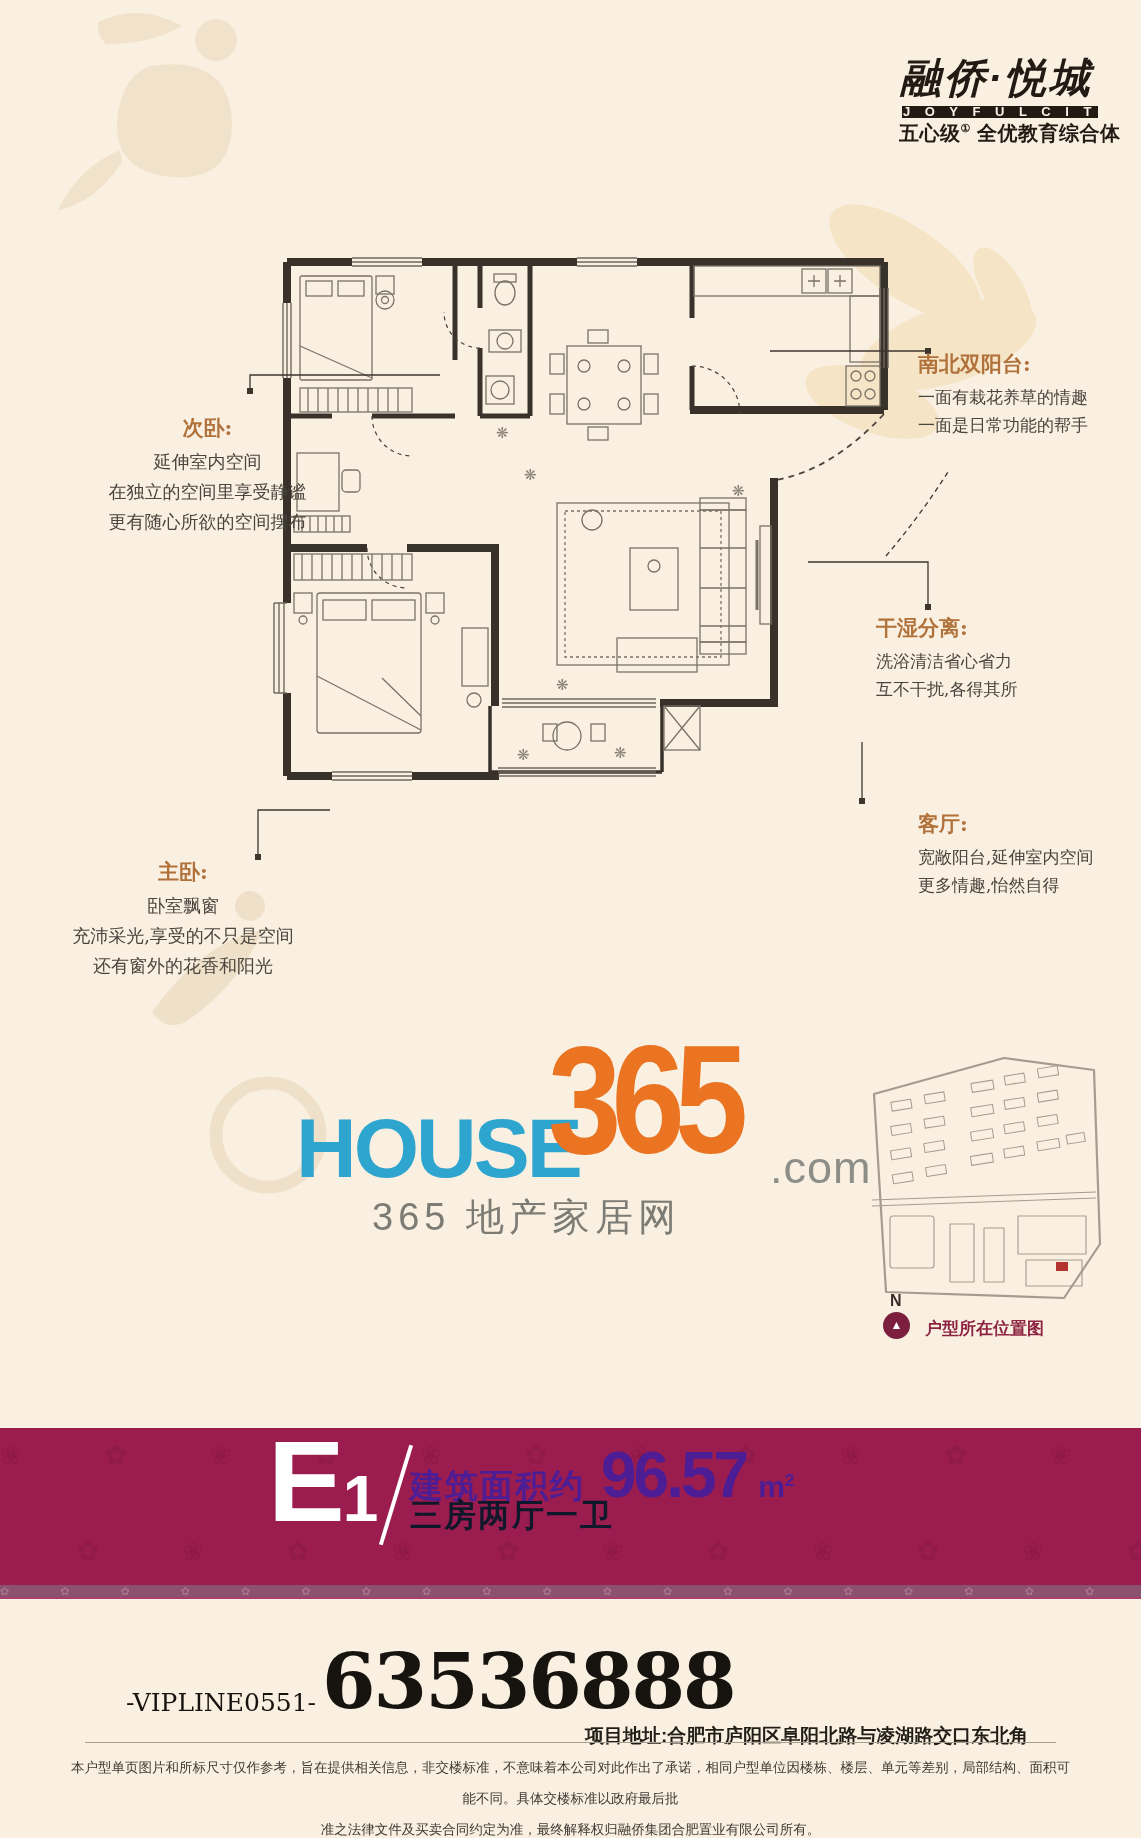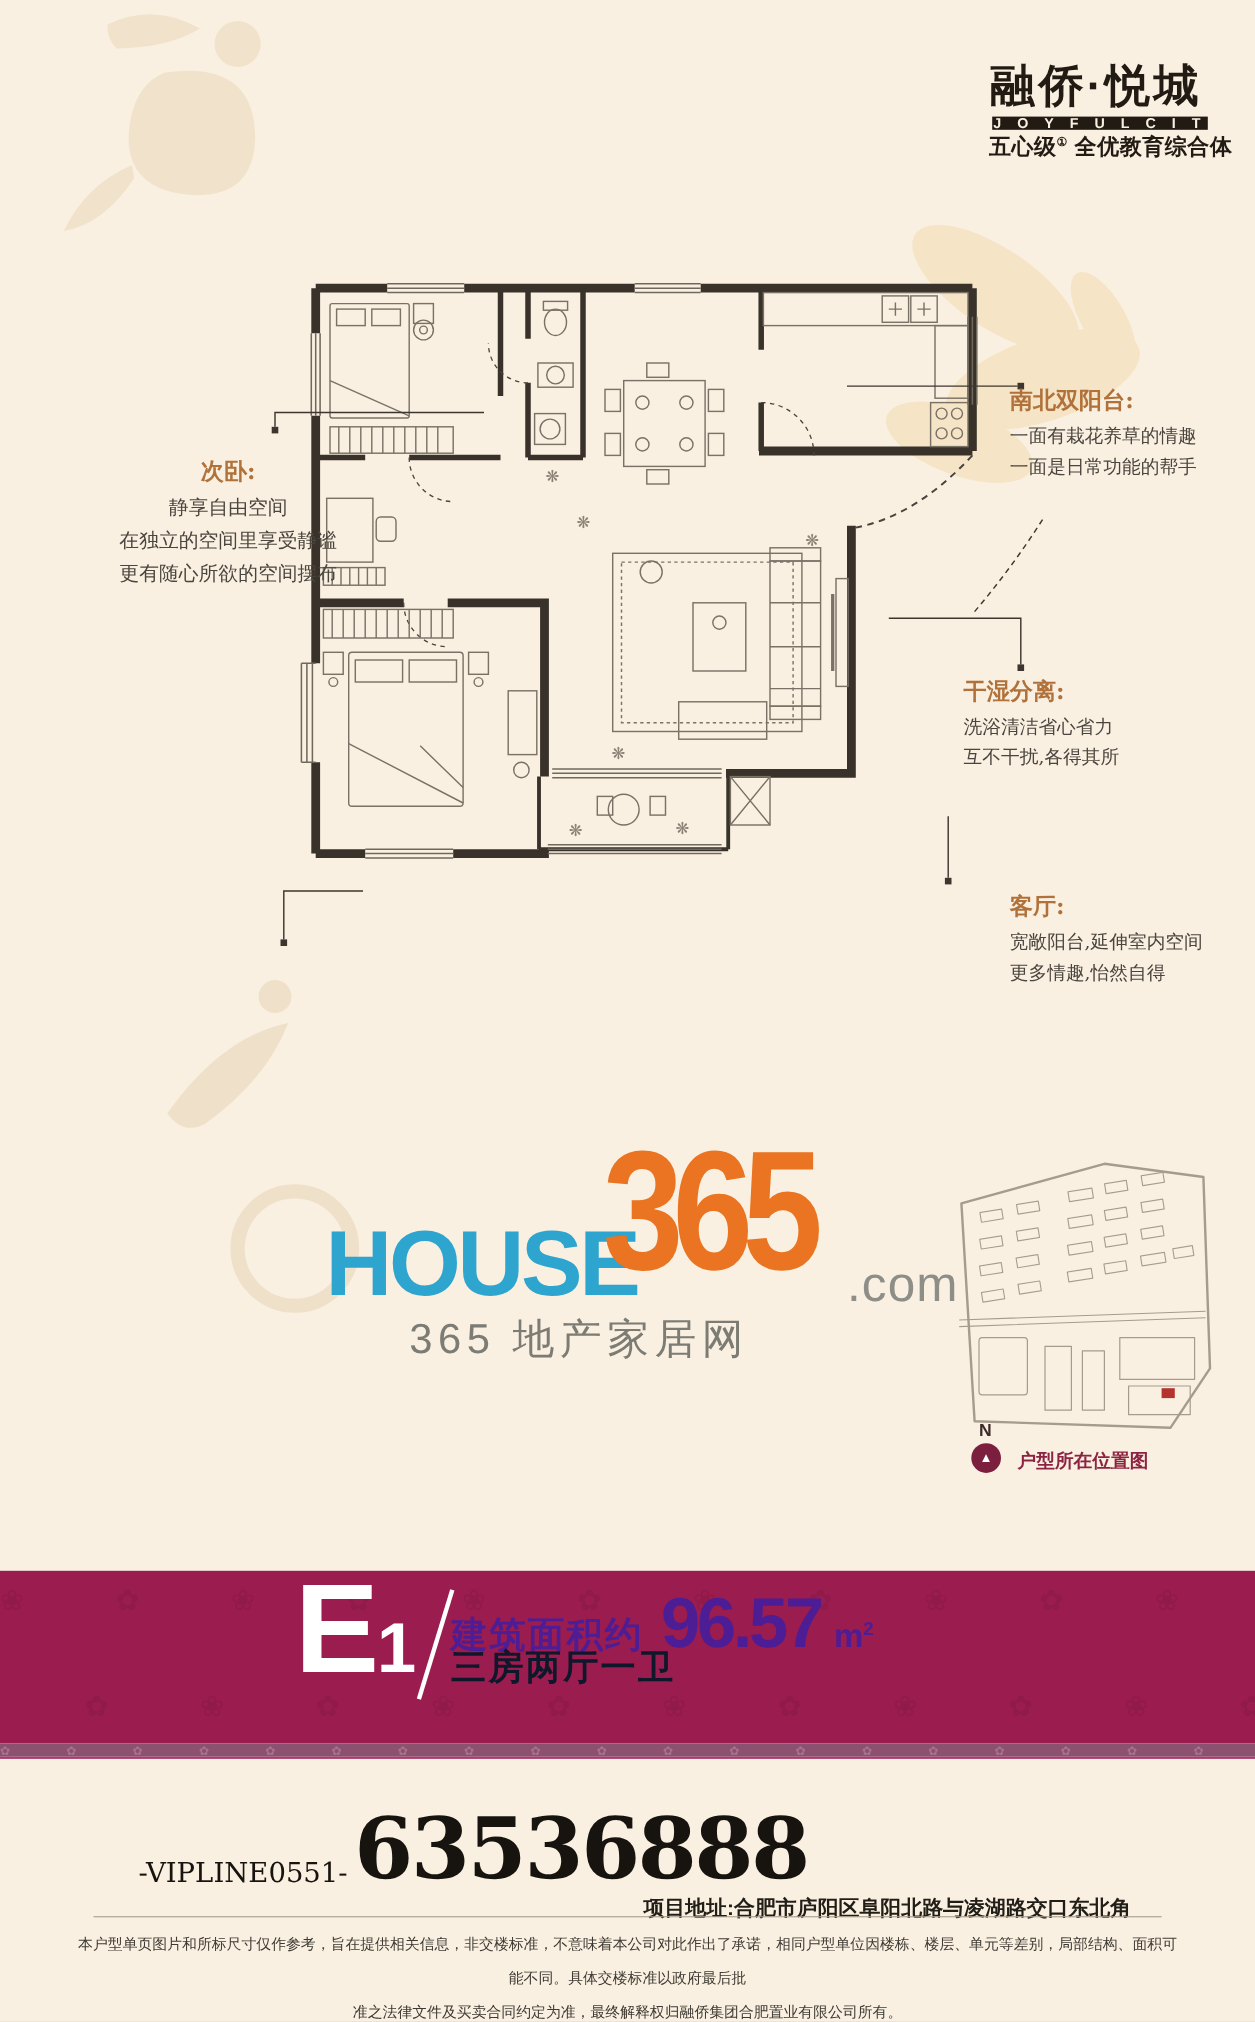--- a/index.html
+++ b/index.html
@@ -5,21 +5,21 @@
   html,body{margin:0;padding:0;background:#d8d2c6;}
   .poster{
     position:relative; width:1141px; height:1838px; margin:0 auto;
     background:#faf0e1; overflow:hidden;
     font-family:"Liberation Sans", sans-serif; color:#2a2520;
   }
   .abs{position:absolute;}
   svg{display:block;}
 
   
-  .brand-cn{left:900px; top:58px; font-size:41px; font-weight:bold; letter-spacing:3px; color:#211b14; line-height:1;}
+  .brand-cn{left:900px; top:58px; font-size:41px; font-weight:bold; letter-spacing:3px; color:#211b14; line-height:1;font-style:italic;}
   .brand-en{left:902px; top:106px; width:196px; height:12px; background:#211b14; color:#faf0e1;
             font-size:13px; letter-spacing:5.5px; text-align:center; line-height:12px; font-weight:bold;}
   .brand-tag{left:899px; top:120px; font-size:20px; font-weight:bold; color:#211b14; letter-spacing:0.5px;}
   .brand-tag sup{font-size:11px;}
 
   
   .callout{font-family:"DejaVu Serif", serif;}
   .callout .co-title{font-size:21px; font-weight:bold; color:#b0713a; margin-bottom:5px;}
   .callout .co-line{font-size:18px; line-height:30px; color:#4a453e;}
   .co-center{text-align:center;}
@@ -240,21 +240,21 @@
       <rect x="247" y="388" width="6" height="6"></rect>
       <rect x="925" y="348" width="6" height="6"></rect>
       <rect x="925" y="604" width="6" height="6"></rect>
       <rect x="859" y="798" width="6" height="6"></rect>
       <rect x="255" y="854" width="6" height="6"></rect>
     </g>
   </svg>
 
   <div class="abs callout co-center co-cibed">
     <div class="co-title">次卧:</div>
-    <div class="co-line">静享自由空间</div>
+    <div class="co-line">延伸室内空间</div>
     <div class="co-line">在独立的空间里享受静谧</div>
     <div class="co-line">更有随心所欲的空间摆布</div>
   </div>
 
   <div class="abs callout co-left co-balcony">
     <div class="co-title">南北双阳台:</div>
     <div class="co-line">一面有栽花养草的情趣</div>
     <div class="co-line">一面是日常功能的帮手</div>
   </div>
 
@@ -263,20 +263,26 @@
     <div class="co-line">洗浴清洁省心省力</div>
     <div class="co-line">互不干扰,各得其所</div>
   </div>
 
   <div class="abs callout co-left co-living">
     <div class="co-title">客厅:</div>
     <div class="co-line">宽敞阳台,延伸室内空间</div>
     <div class="co-line">更多情趣,怡然自得</div>
   </div>
 
+  <div class="abs callout co-center co-master">
+    <div class="co-title">主卧:</div>
+    <div class="co-line">卧室飘窗</div>
+    <div class="co-line">充沛采光,享受的不只是空间</div>
+    <div class="co-line">还有窗外的花香和阳光</div>
+  </div>
 
   <div class="abs h365-house">HOUSE</div>
   <div class="abs h365-num">365</div>
   <div class="abs h365-com">.com</div>
   <div class="abs h365-sub">365 地产家居网</div>
 
   <svg class="abs" style="left:858px;top:1048px;" width="252" height="262" viewBox="0 0 252 262">
     <g stroke="#a49c8f" fill="none" stroke-linejoin="round">
       <polygon points="16,46 146,10 236,22 242,196 206,250 28,244" stroke-width="2.2"></polygon>
       <path d="M14,152 L238,144 M14,158 L238,150" stroke-width="1"></path>

